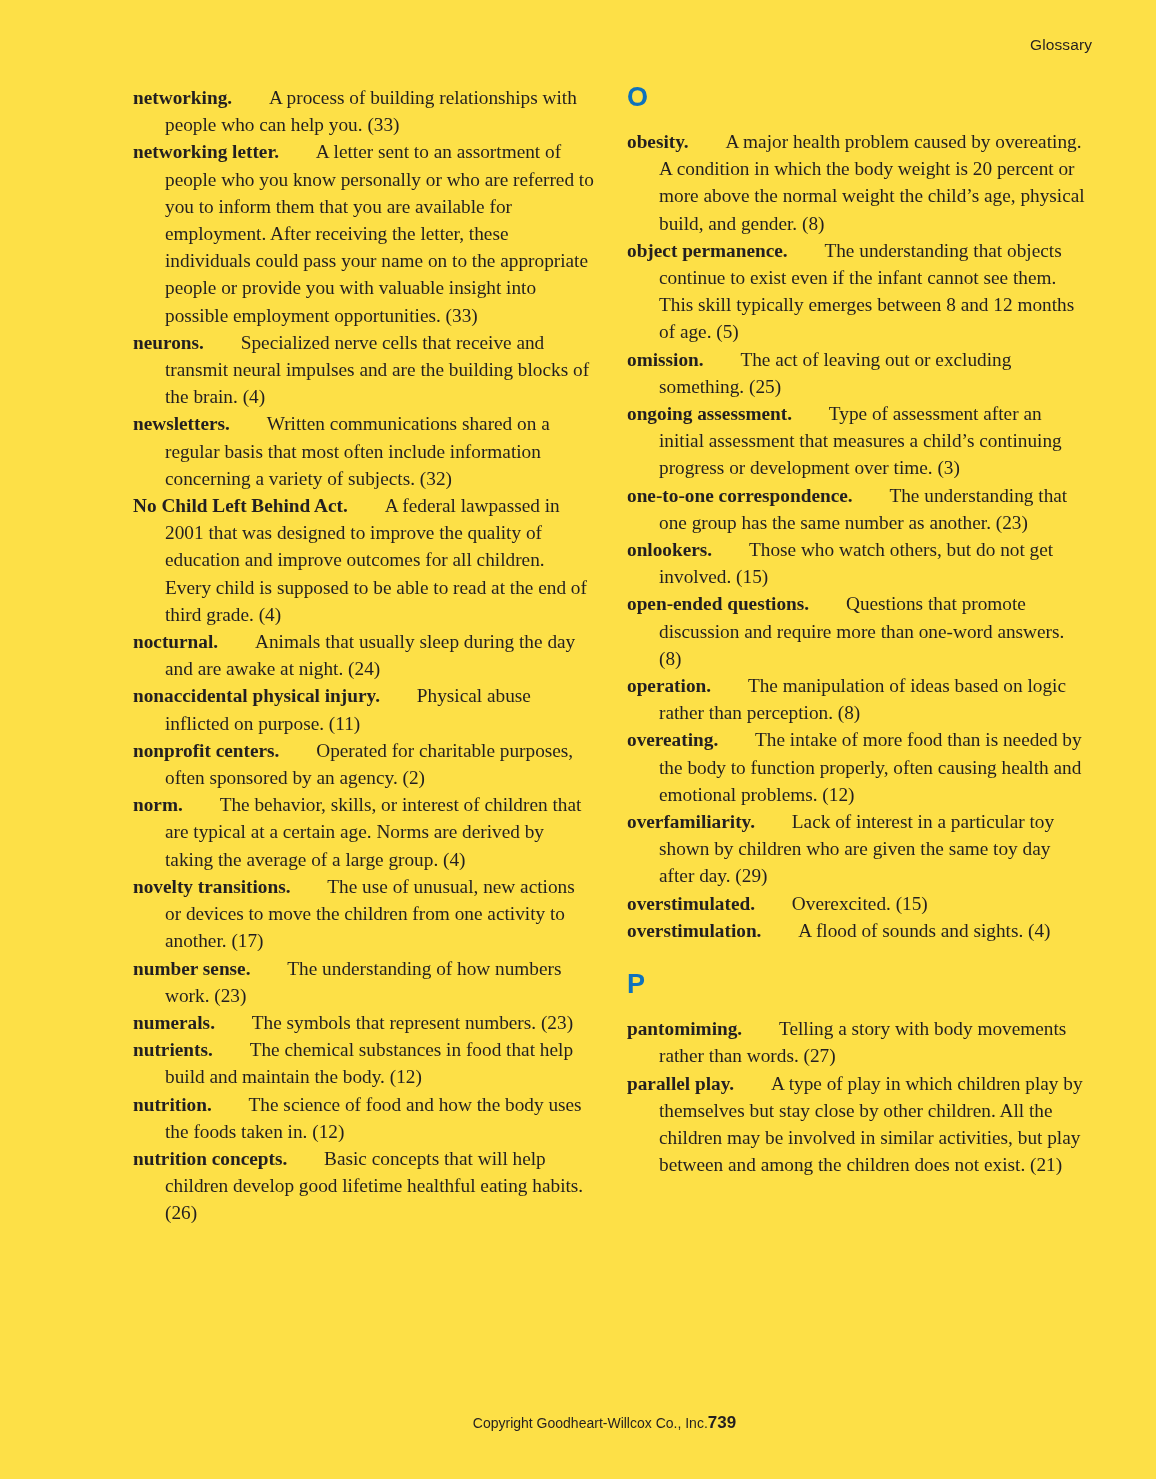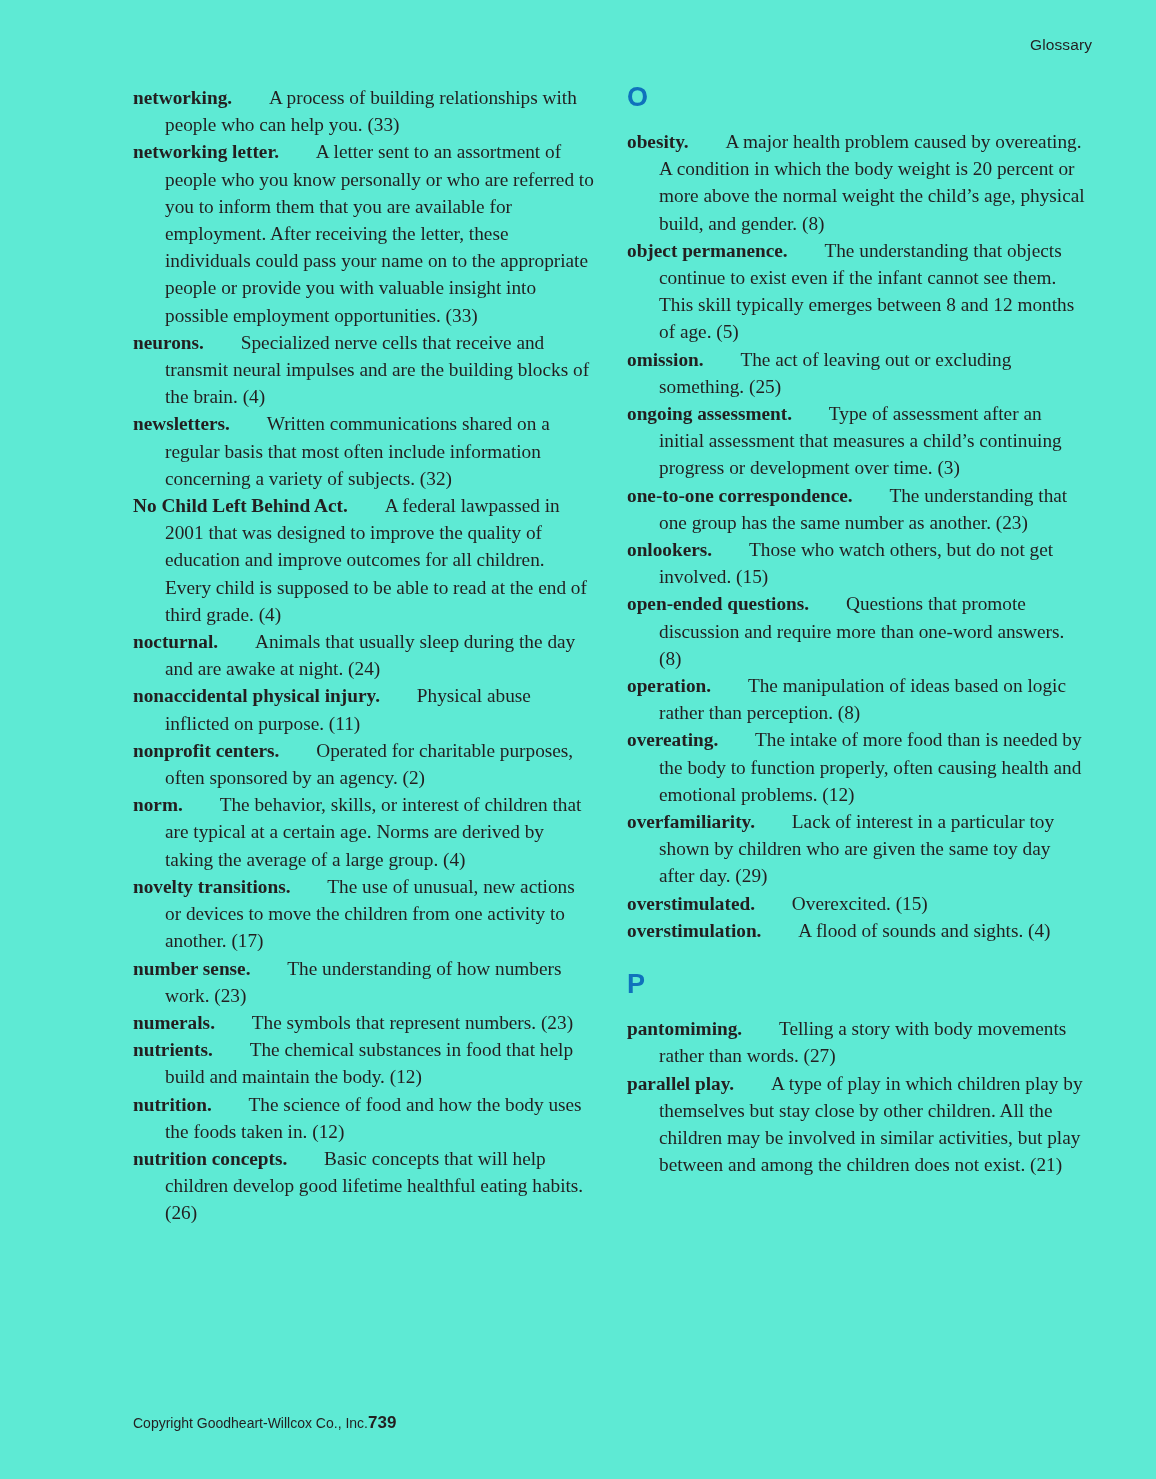--- a/index.html
+++ b/index.html
@@ -5,21 +5,21 @@
 <style>
   html, body {
     margin: 0;
     padding: 0;
     background: #ffffff;
   }
   .page {
     position: relative;
     width: 1156px;
     height: 1479px;
-    background: #5eead4;
+    background: #fde047;
     box-sizing: border-box;
     overflow: hidden;
   }
 
   
   .running-head {
     position: absolute;
     top: 36px;
     right: 64px;
     font-family: "Liberation Sans", sans-serif;
@@ -83,21 +83,21 @@
     position: absolute;
     left: 133px;
     right: 80px;
     bottom: 44px;
     height: 22px;
     font-family: "Liberation Sans", sans-serif;
     font-size: 14px;
     color: #231f20;
     display: flex;
     align-items: baseline;
-    justify-content: flex-start;
+    justify-content: center;
   }
   .footer .copyright {
     font-size: 14px;
     color: #231f20;
   }
   .footer .folio {
     font-size: 17px;
     font-weight: bold;
     color: #231f20;
   }

